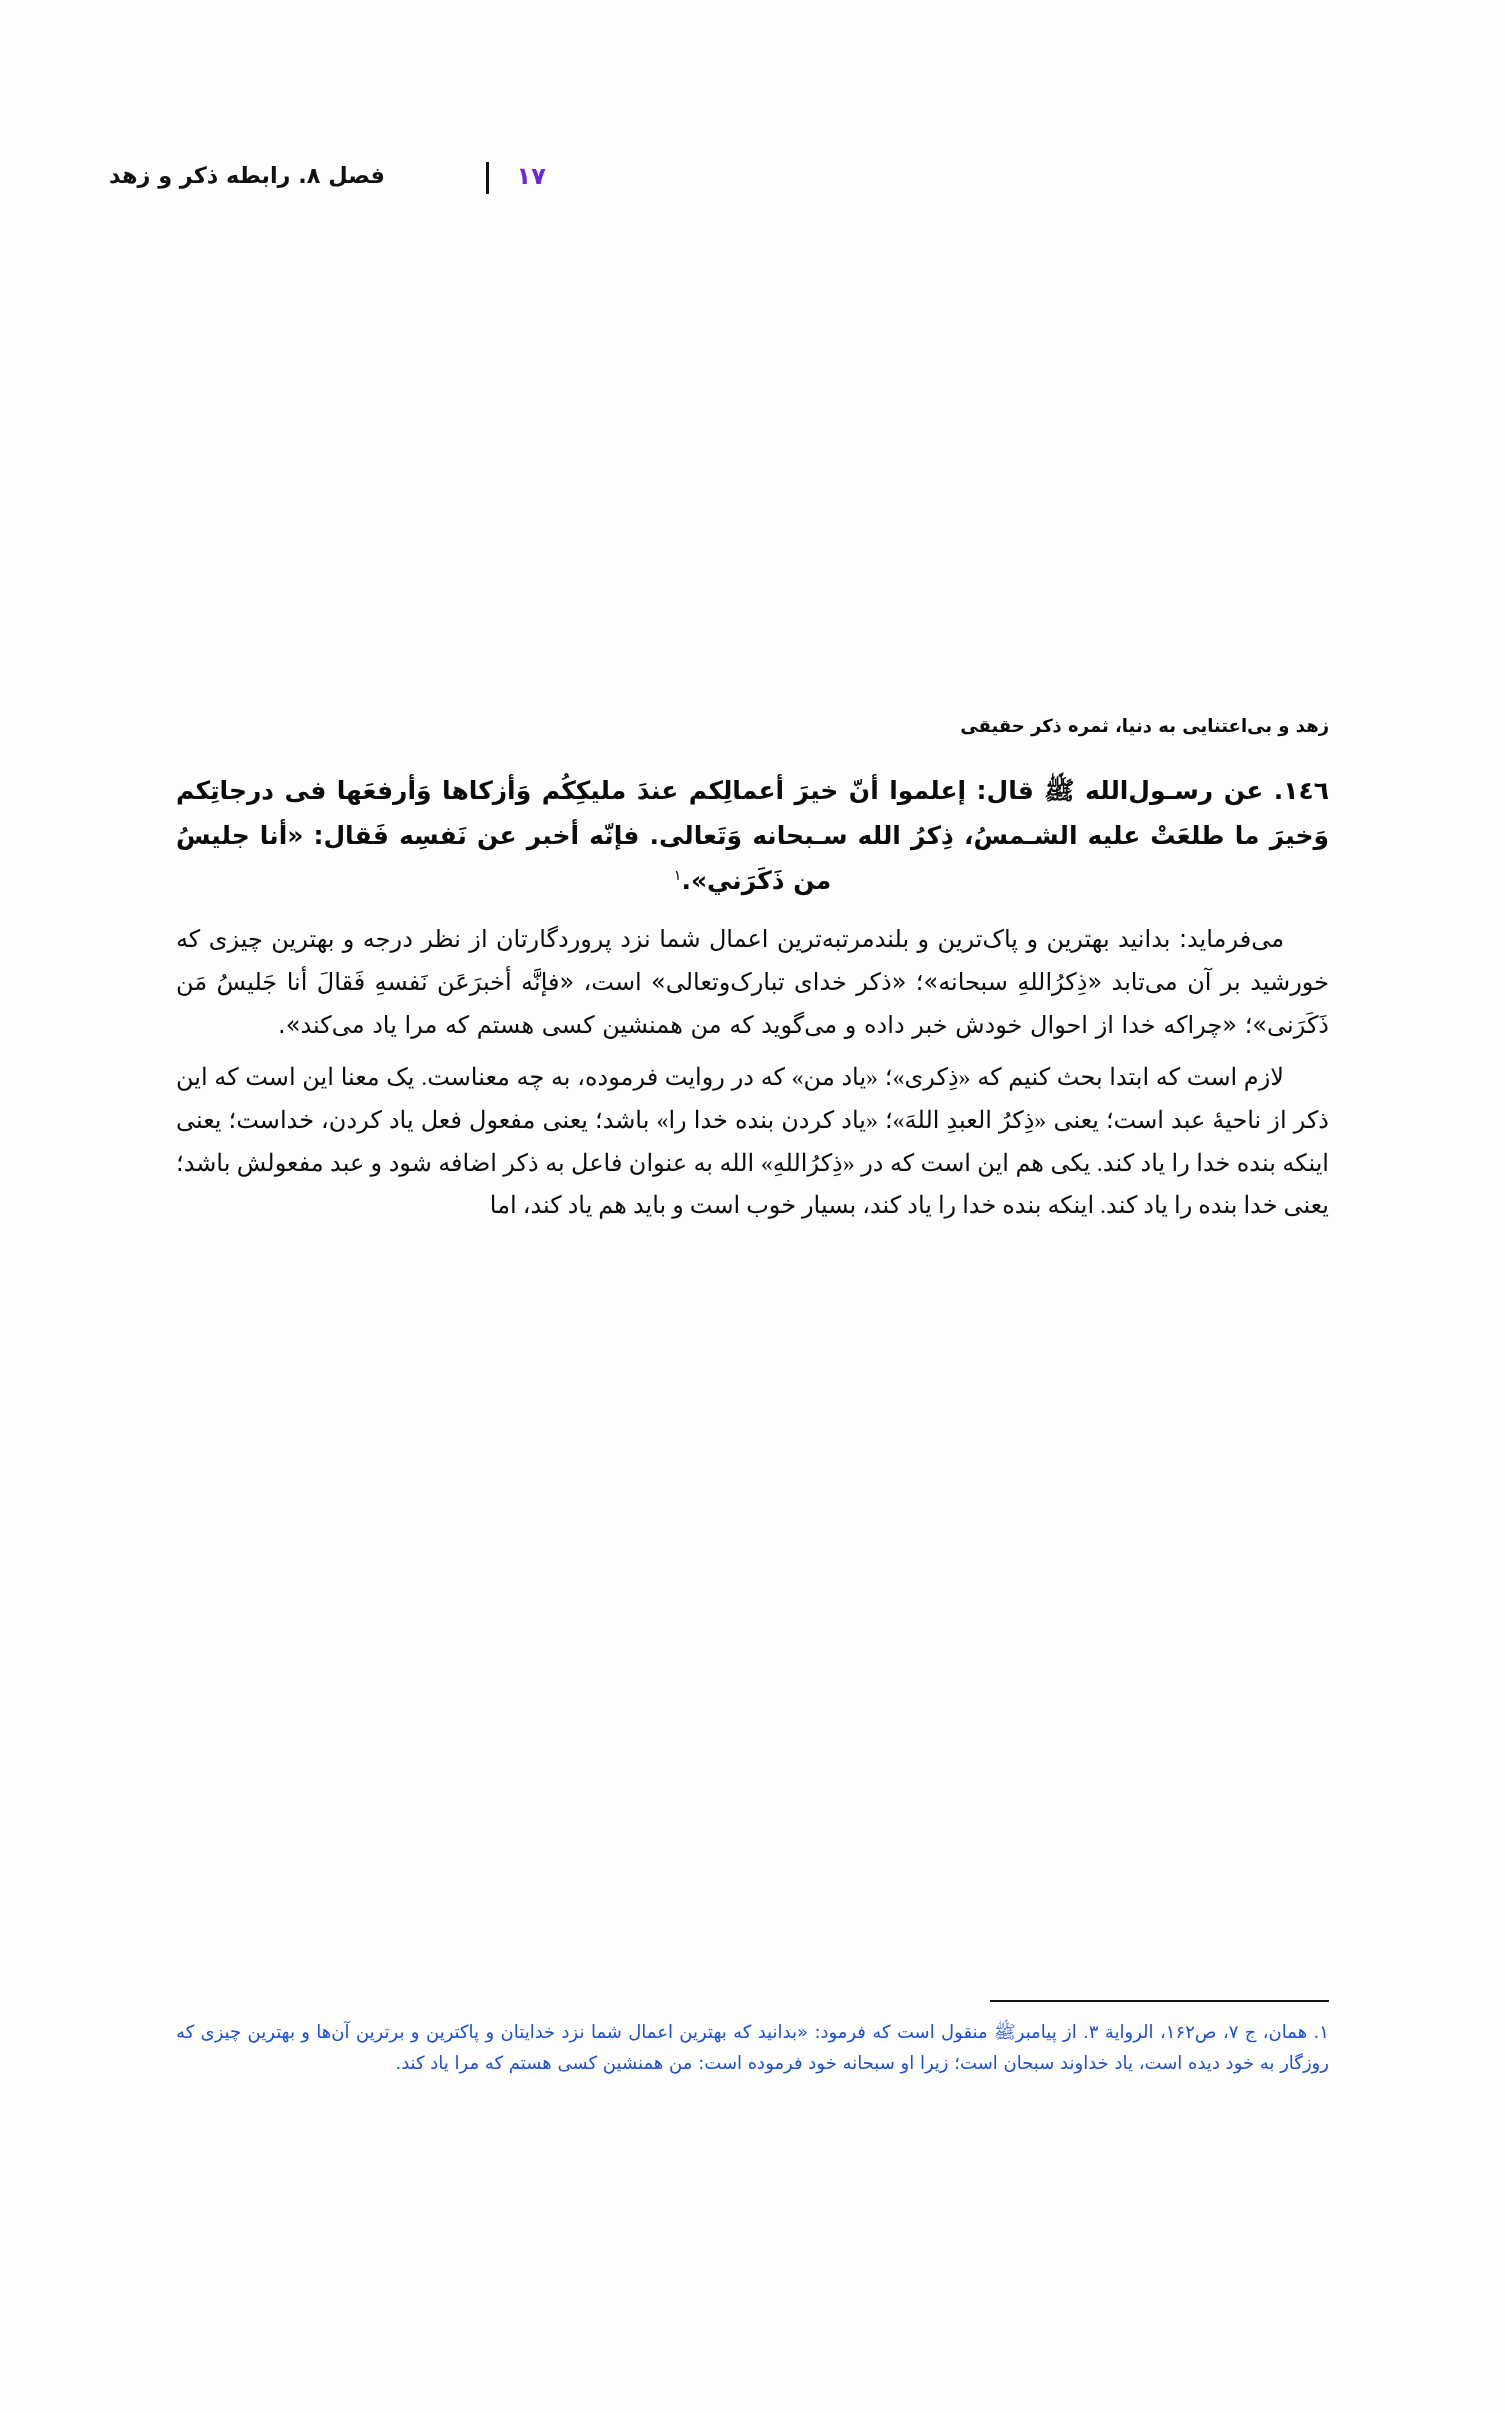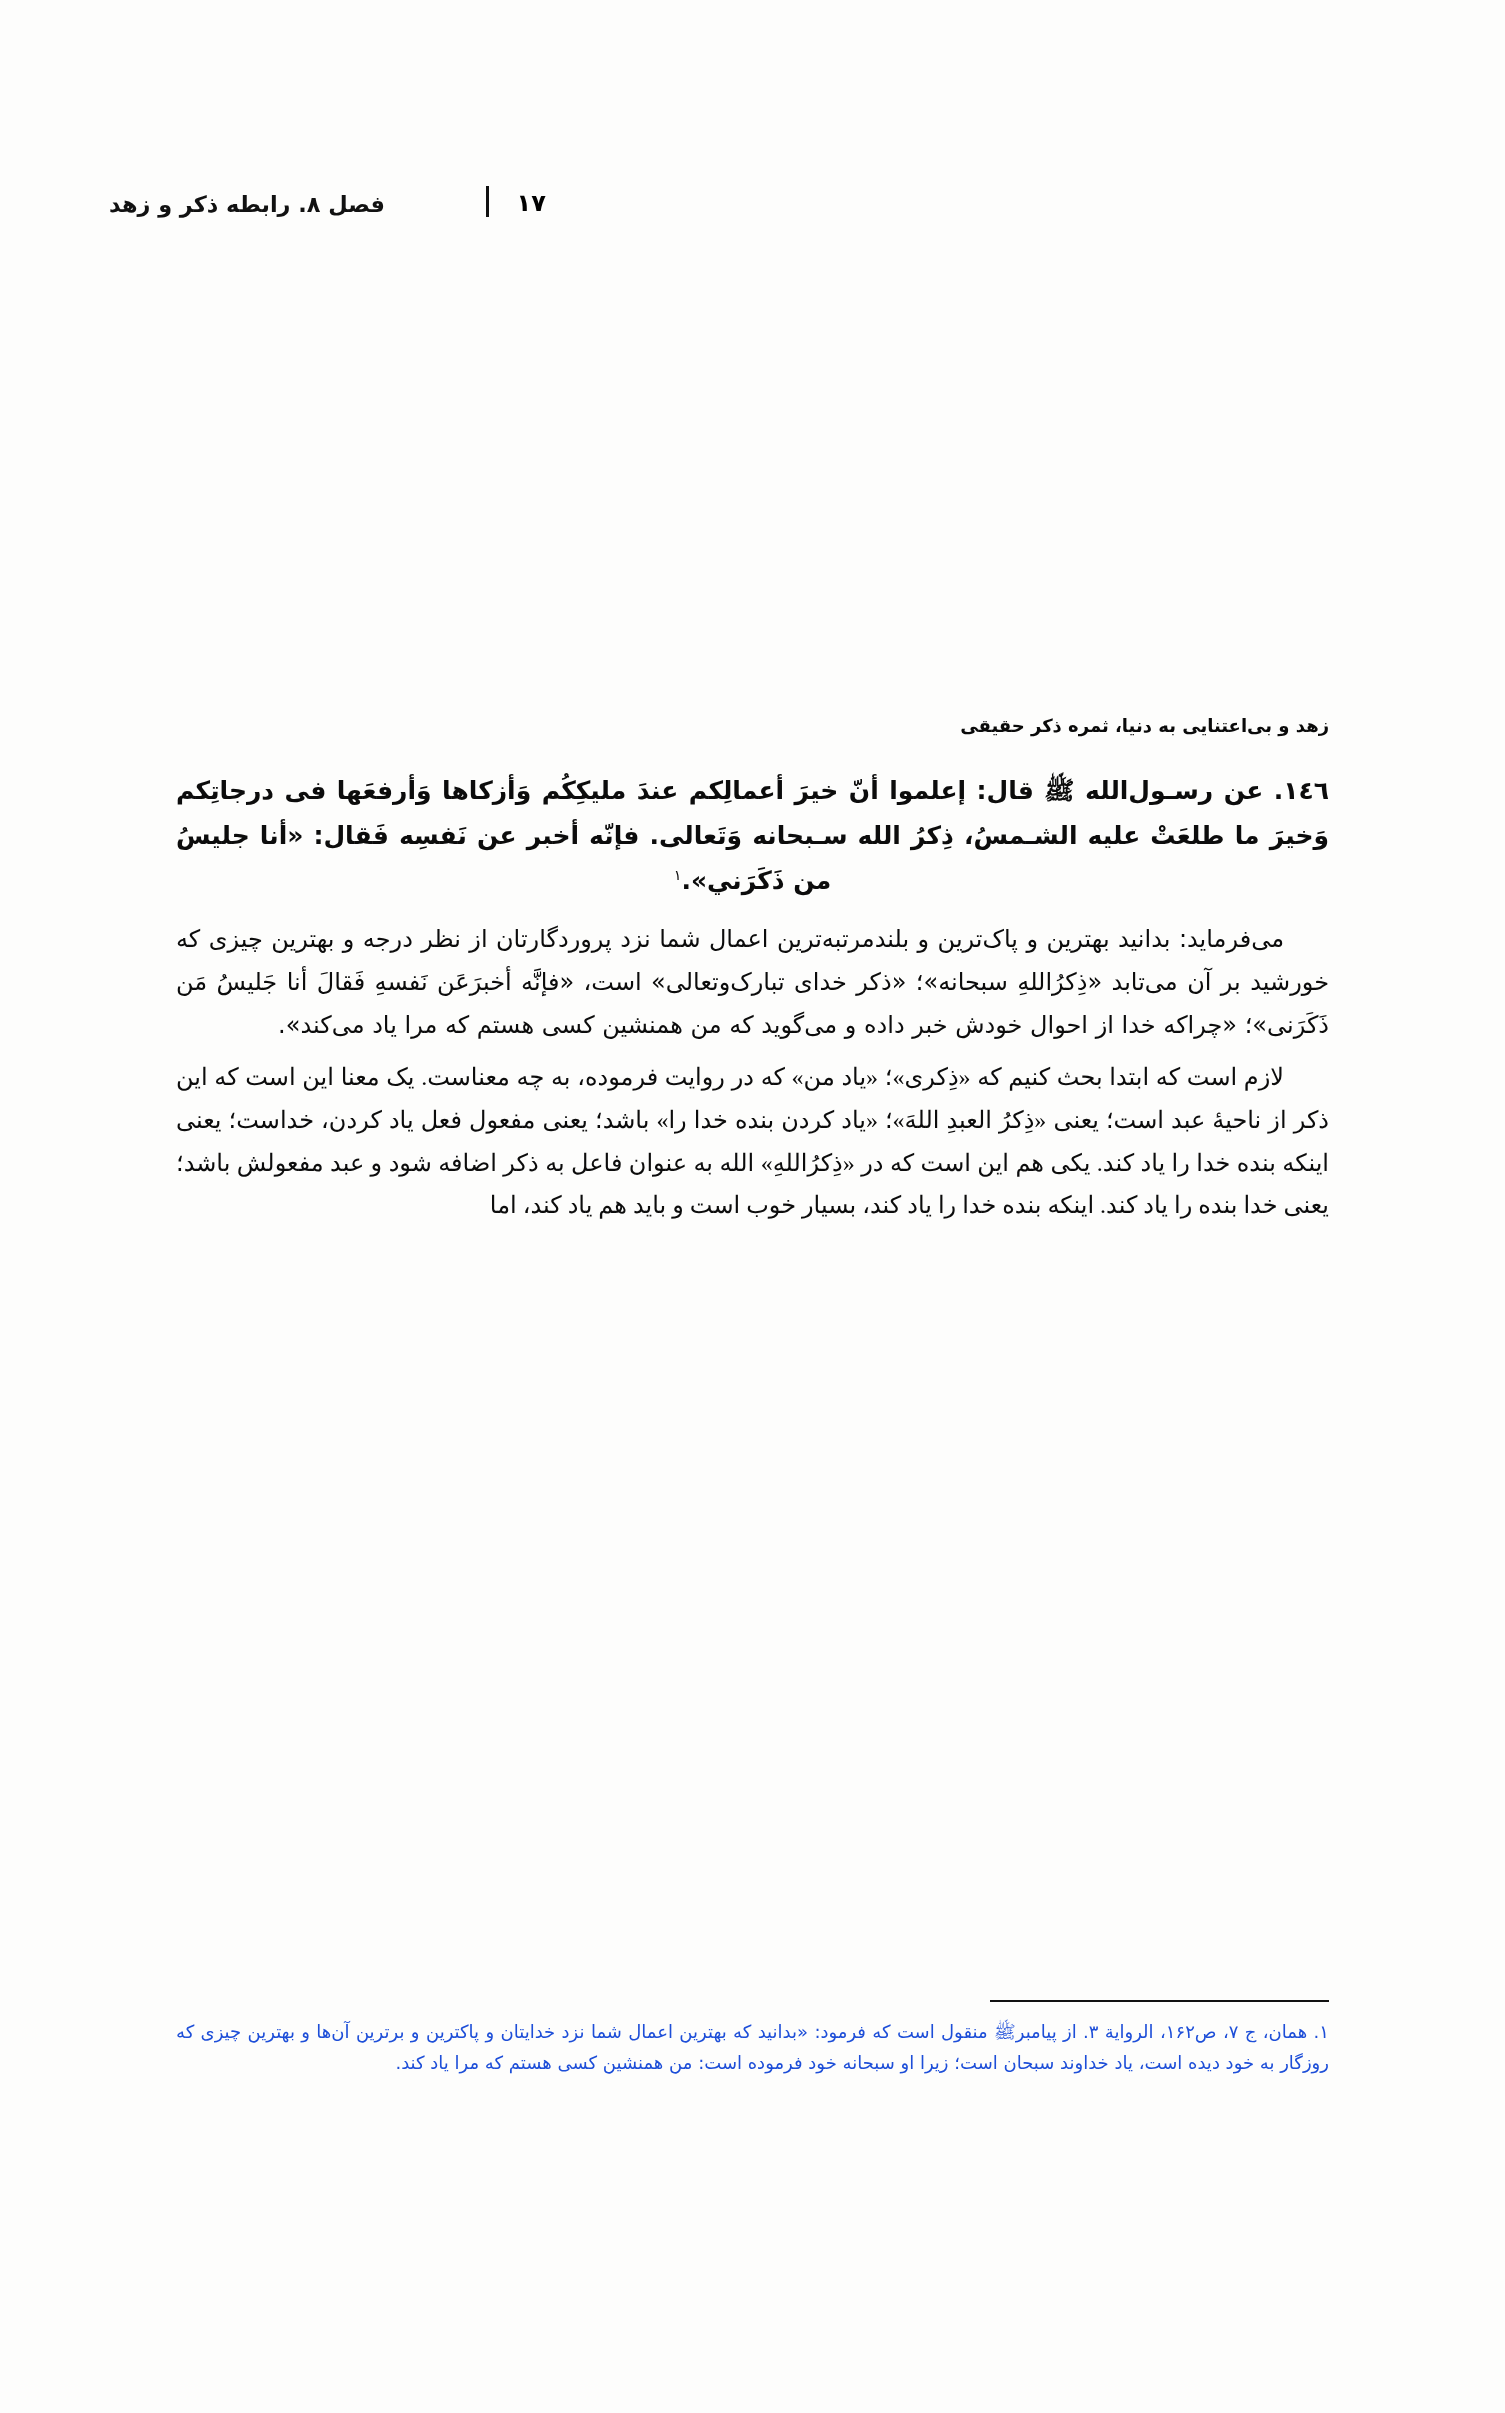--- a/index.html
+++ b/index.html
@@ -24,21 +24,21 @@
 
   
   .running-head {
     position: absolute;
     top: 162px;
     right: 109px;
     left: 109px;
     height: 55px;
     display: flex;
     flex-direction: row-reverse;   
-    align-items: flex-end;
+    align-items: flex-start;
     justify-content: flex-start;
     gap: 12px;
   }
   .rh-chapter {
     font-size: 22.4px;
     font-weight: 700;
     letter-spacing: 0px;
     color: #111;
     direction: rtl;
     white-space: nowrap;
@@ -47,23 +47,22 @@
   .rh-rule {
     width: 3px;
     height: 31.5px;
     background: #111;
     margin: 0 15.8px;
     flex: 0 0 auto;
   }
   .rh-folio {
     font-size: 24px;
     font-weight: 700;
-    color: #000000;
+    color: #6d28d9;
     white-space: nowrap;
-    margin-top: 28px;
   }
 
   
   .content {
     position: absolute;
     top: 715px;
     right: 176px;
     left: 176px;
     direction: rtl;
     text-align: justify;

